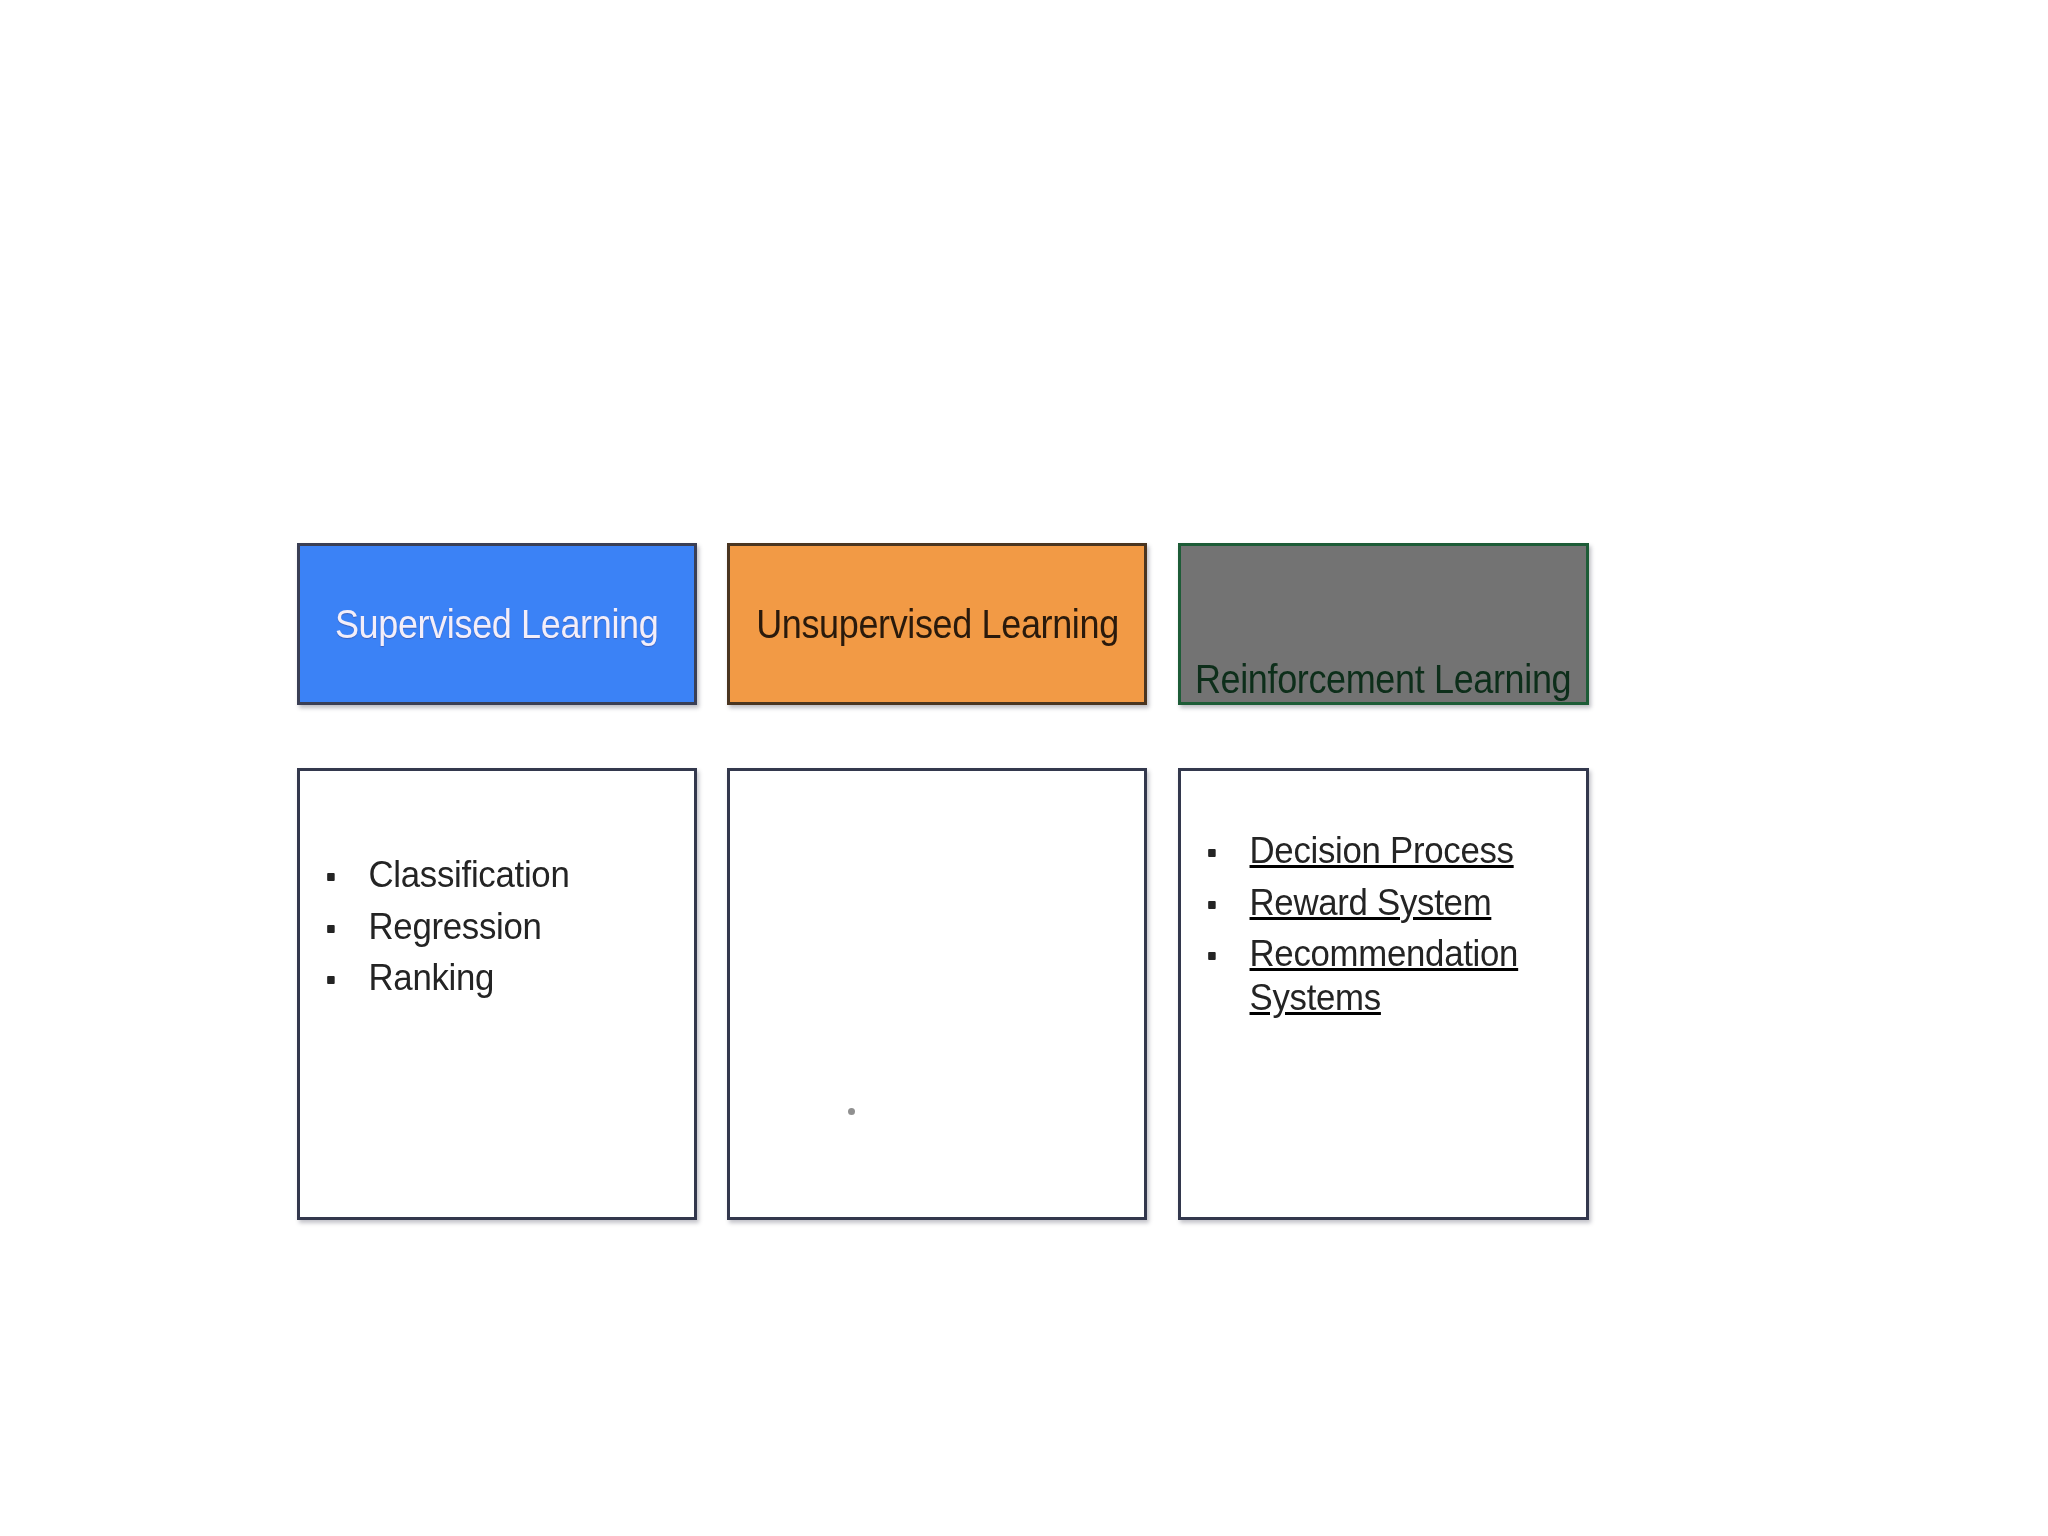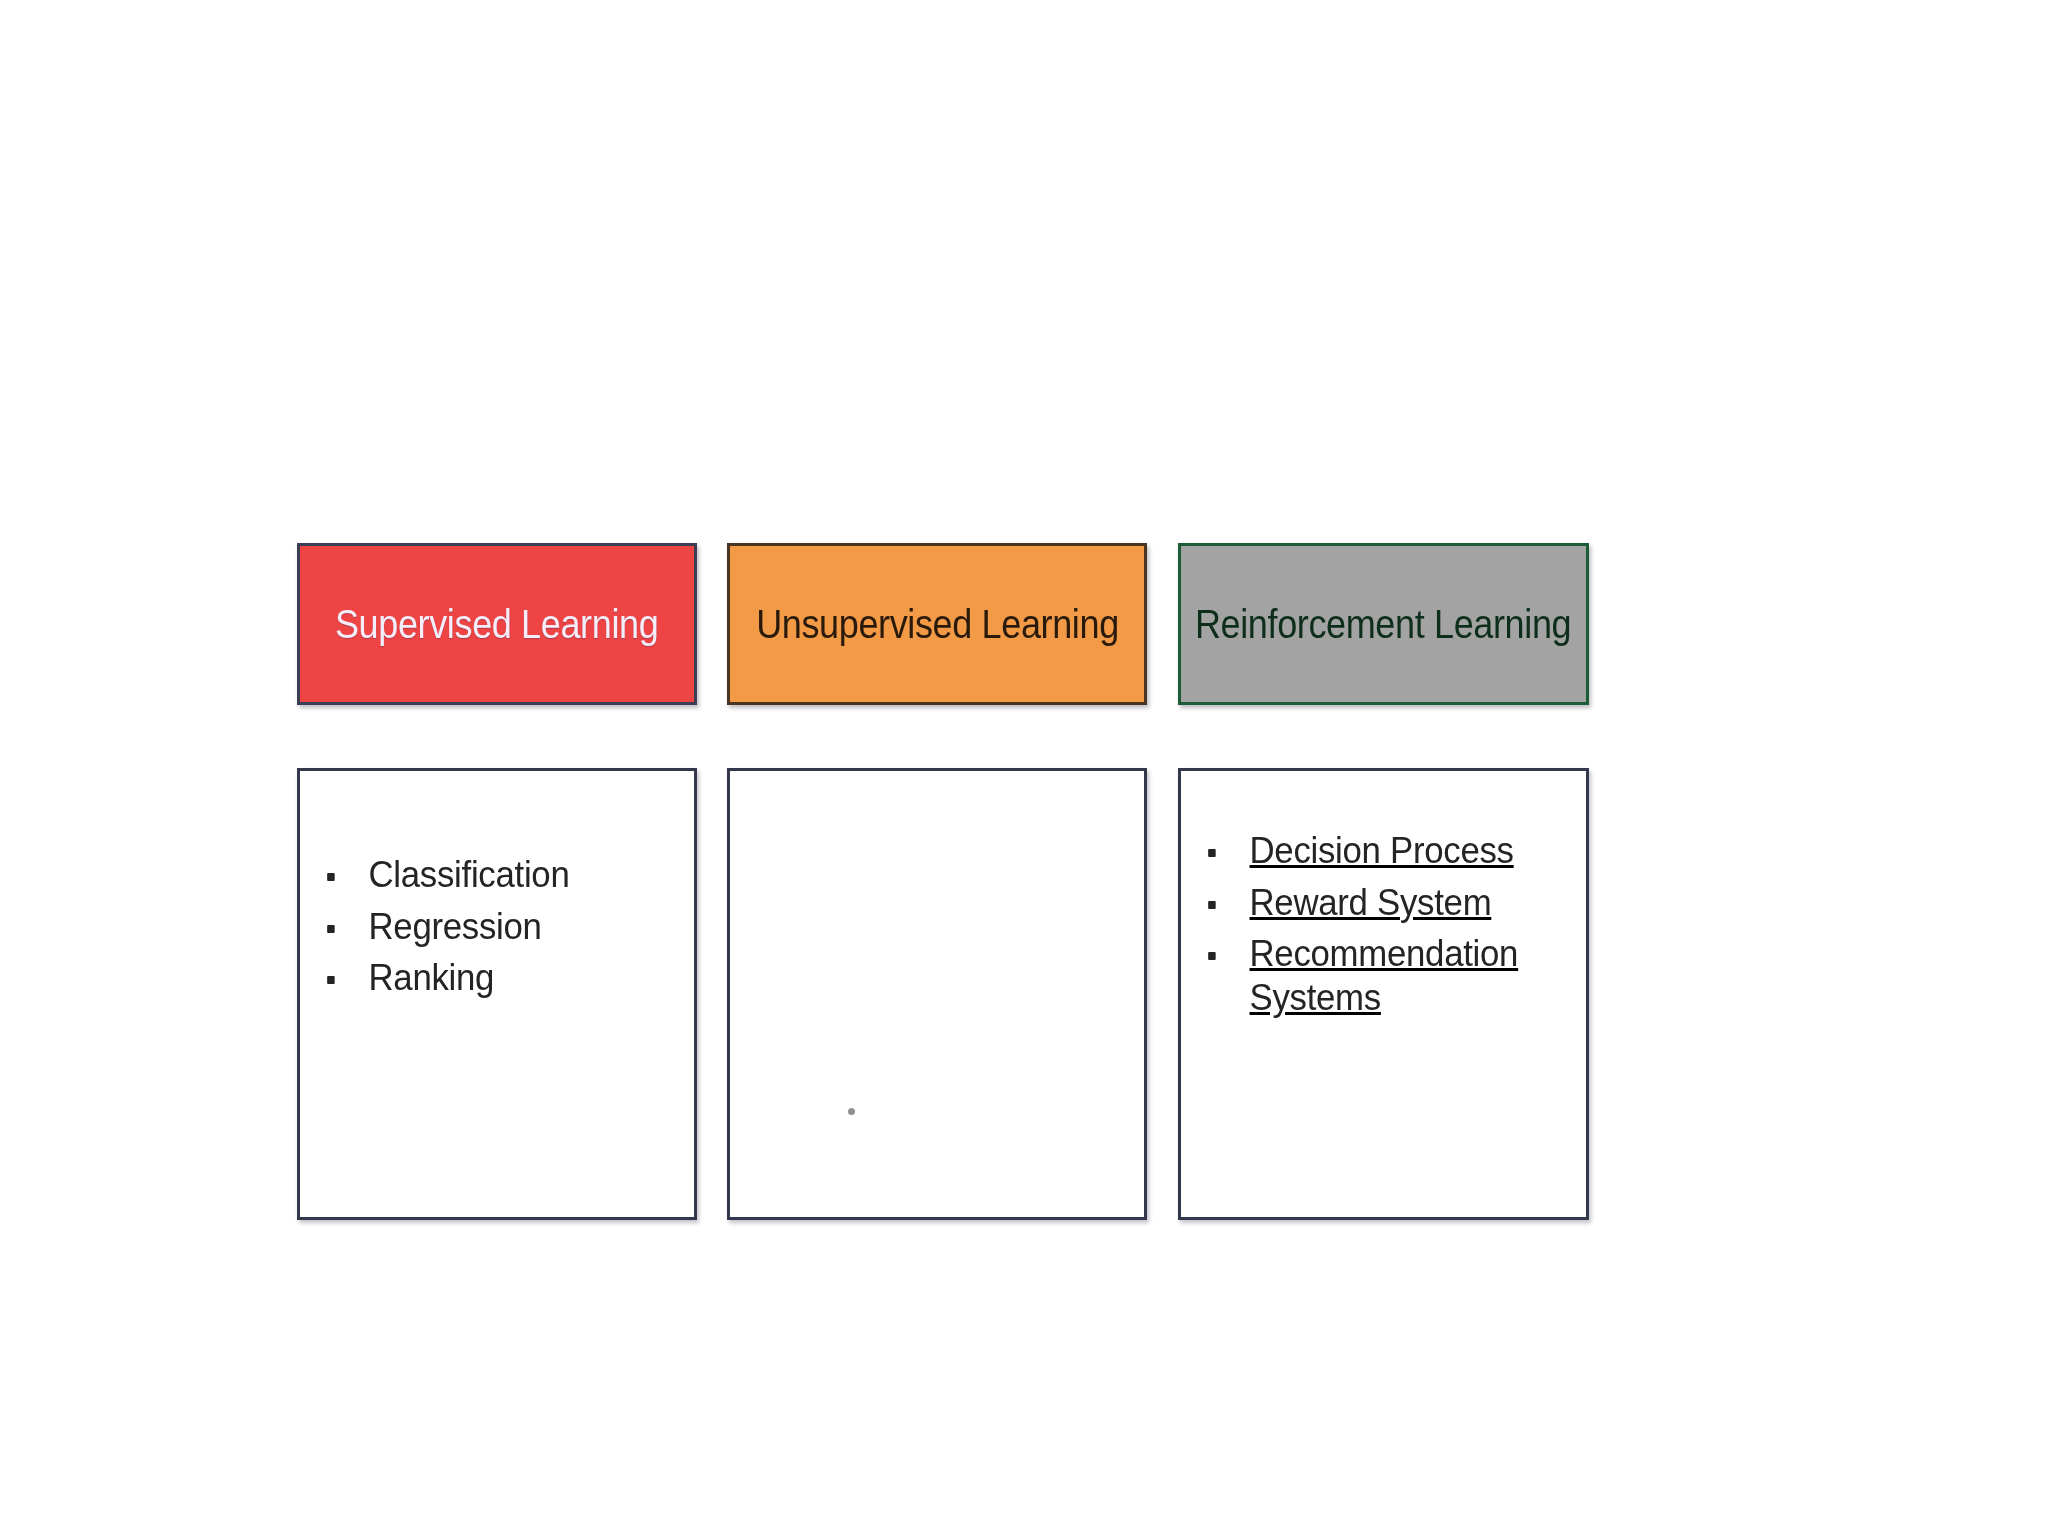--- a/index.html
+++ b/index.html
@@ -32,23 +32,23 @@
   .header-box {
     position: relative;
     height: 162px;
     box-sizing: border-box;
     border: 3px solid #3a3f55;
     display: flex;
     align-items: center;
     justify-content: center;
     box-shadow: 2px 3px 4px rgba(40,40,60,0.30);
   }
-  .header-box.purple { background: #ef4444; }
+  .header-box.purple { background: #3b82f6; }
   .header-box.orange { background: #f29a45; border-color: #4a3520; }
-  .header-box.green  { background: #a3a3a3; border-color: #1d5c37; }
+  .header-box.green  { background: #737373; border-color: #1d5c37; align-items: flex-end; }
 
   .header-label {
     font-size: 40px;
     font-weight: 400;
     letter-spacing: -0.4px;
     white-space: nowrap;
     transform: scaleX(0.9);
     transform-origin: center;
   }
   .header-box.purple .header-label { color: #f3eef9; text-shadow: 0 1px 1px rgba(60,40,90,0.35); }

